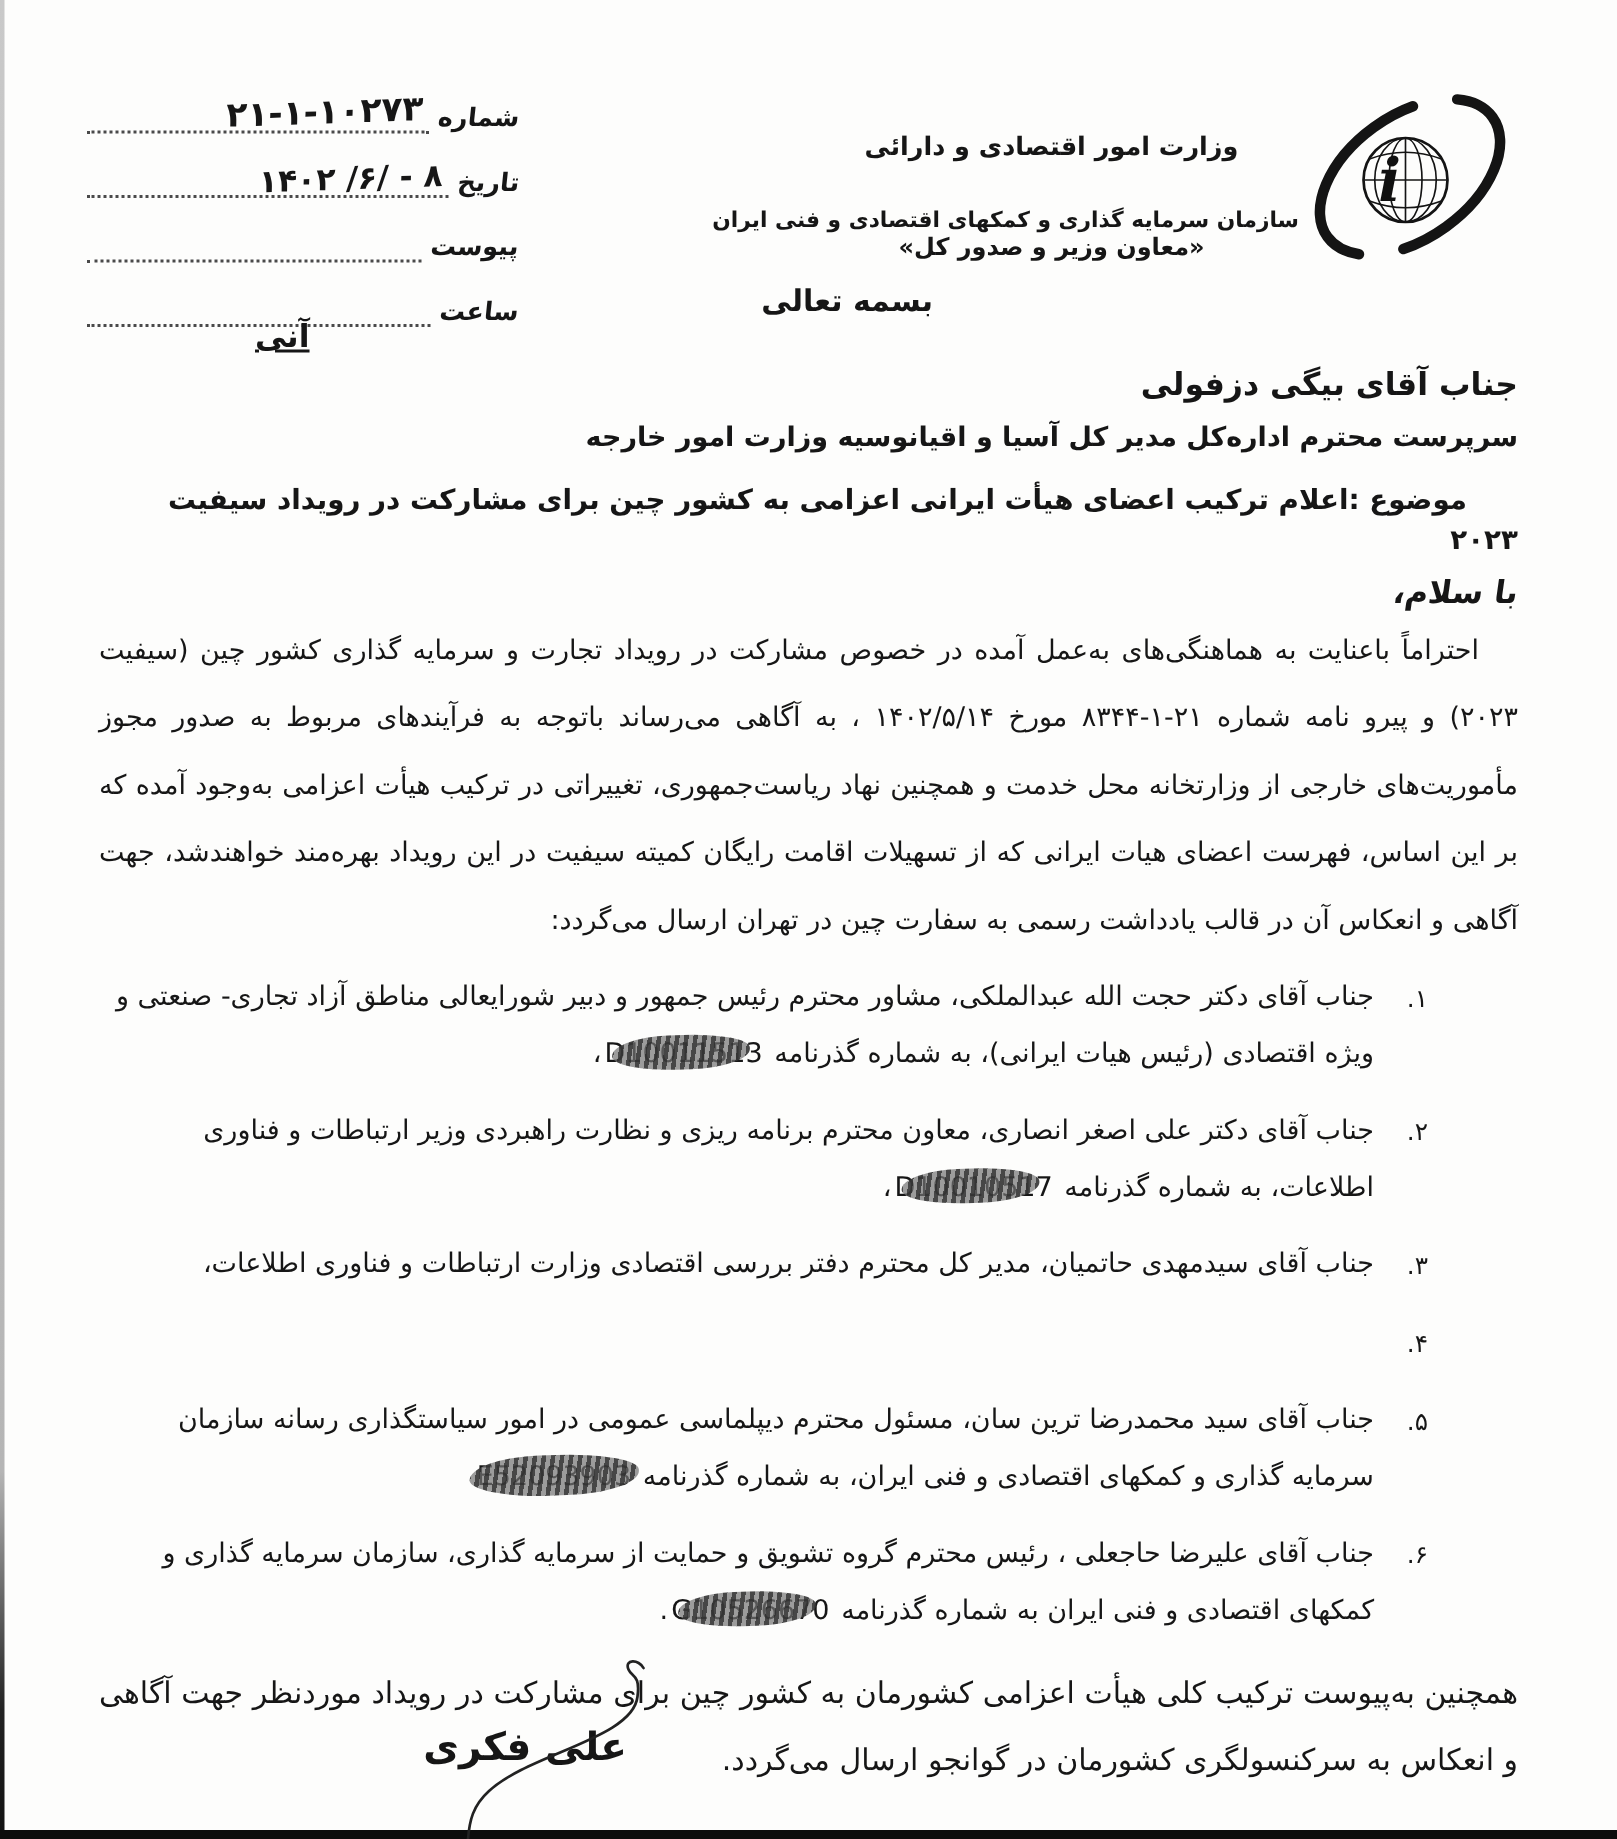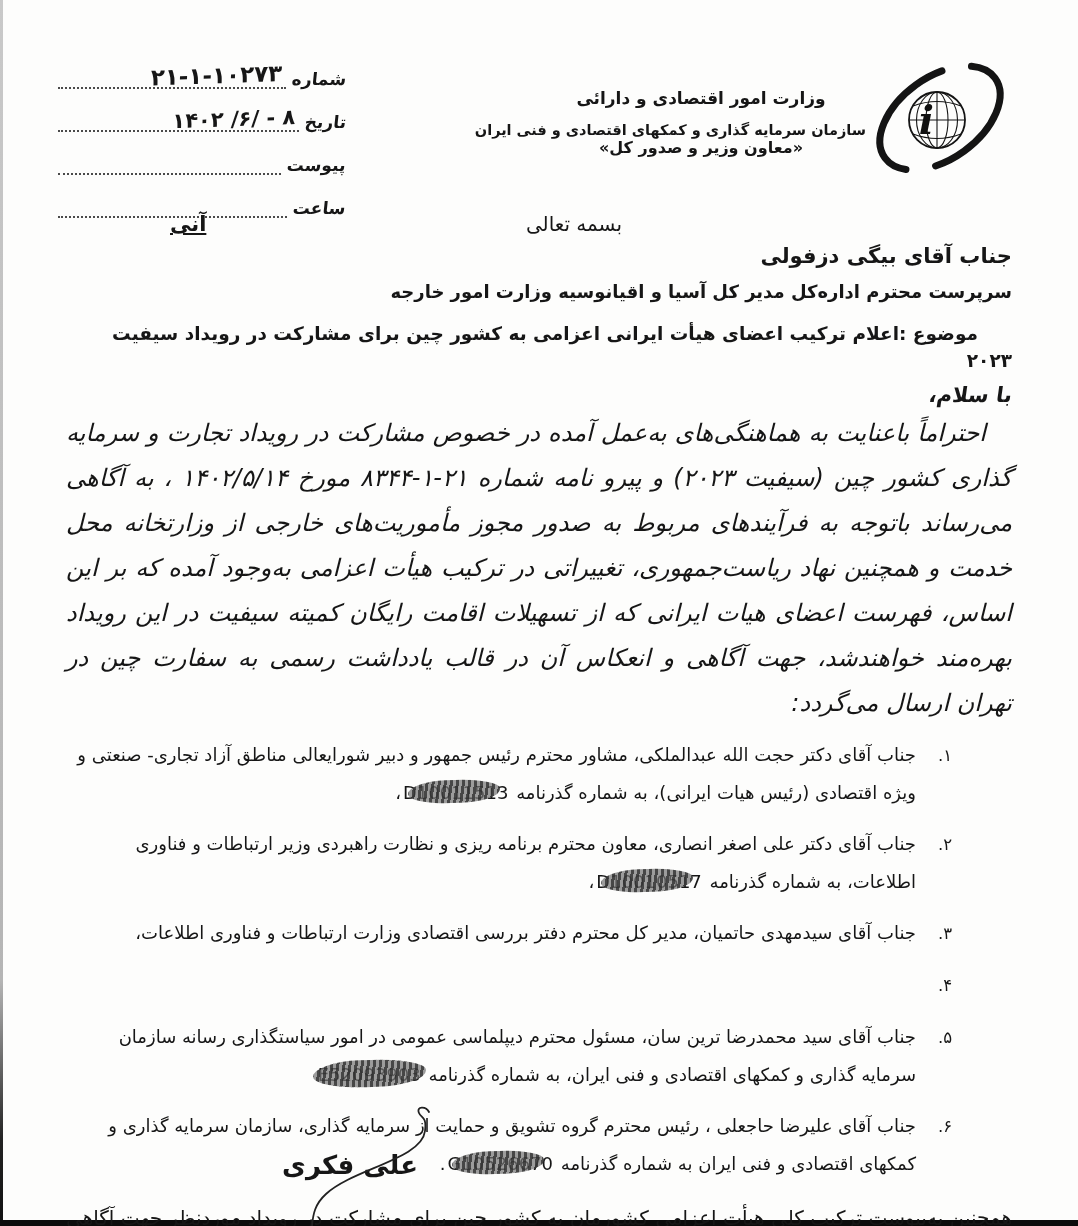--- a/index.html
+++ b/index.html
@@ -17,32 +17,32 @@
   .meta-block{position:absolute;top:46px;left:58px;width:288px;}
   .meta-row{display:flex;align-items:flex-end;height:43px;}
   .meta-label{font-weight:700;font-size:17px;transform:skewX(-6deg);padding-left:6px;white-space:nowrap;}
   .meta-line{flex:1;border-bottom:2px dotted #4a4a4a;position:relative;height:100%;}
   .meta-value{position:absolute;bottom:1px;right:4px;left:0;
     font-size:23px;font-weight:600;letter-spacing:2px;white-space:nowrap;
     transform:rotate(-2deg) skewX(-4deg);transform-origin:bottom right;}
   .priority{position:absolute;top:212px;left:170px;font-size:21px;font-weight:800;text-decoration:underline;}
   
   .letterhead-text{position:absolute;top:88px;right:212px;width:330px;text-align:center;}
-  .letterhead-text .lh1{font-size:17px;font-weight:700;white-space:nowrap;margin-bottom:14px;}
+  .letterhead-text .lh1{font-size:17px;font-weight:700;white-space:nowrap;margin-bottom:31px;}
   .letterhead-text .lh2{font-size:14.5px;font-weight:700;white-space:nowrap;}
   .letterhead-text .lh3{font-size:16px;font-weight:700;white-space:nowrap;}
   .logo{position:absolute;top:38px;right:58px;width:156px;height:160px;}
-  .besmele{position:absolute;top:212px;right:456px;font-size:20px;font-weight:400;white-space:nowrap;}
+  .besmele{position:absolute;top:188px;right:456px;font-size:20px;font-weight:700;white-space:nowrap;}
   
   .content{position:absolute;top:242px;right:66px;left:66px;}
   .recipient-name{font-size:21px;font-weight:800;line-height:1.4;}
   .recipient-title{font-size:18px;font-weight:700;line-height:1.4;margin-top:8px;}
   .subject{font-size:18.5px;font-weight:800;line-height:1.5;margin-top:15px;text-indent:34px;}
   .salutation{font-size:21px;font-weight:700;margin-top:8px;transform:skewX(-8deg);transform-origin:right;width:max-content;}
-  .body-par{font-size:24px;line-height:45px;text-align:justify;margin-top:4px;text-indent:26px;font-style:italic;}
+  .body-par{font-size:18px;line-height:45px;text-align:justify;margin-top:4px;text-indent:26px;}
   .delegates{margin-top:10px;}
   .delegate{display:flex;padding-right:60px;margin-bottom:13px;font-size:18px;line-height:38px;}
   .delegate .num{width:36px;flex:none;font-size:16.5px;padding-top:1px;}
   .delegate .dtext{flex:1;}
   .redacted{position:relative;white-space:nowrap;padding:0 2px;}
   .redacted:empty{display:none;}
   .redacted::after{content:"";position:absolute;left:6%;right:10%;top:-2px;bottom:0;
     background:repeating-linear-gradient(100deg,rgba(55,55,55,.92) 0 3px,rgba(115,115,115,.7) 3px 6px);
     border-radius:46% 54% 48% 52% / 62% 48% 60% 50%;
     transform:rotate(-2deg);}

